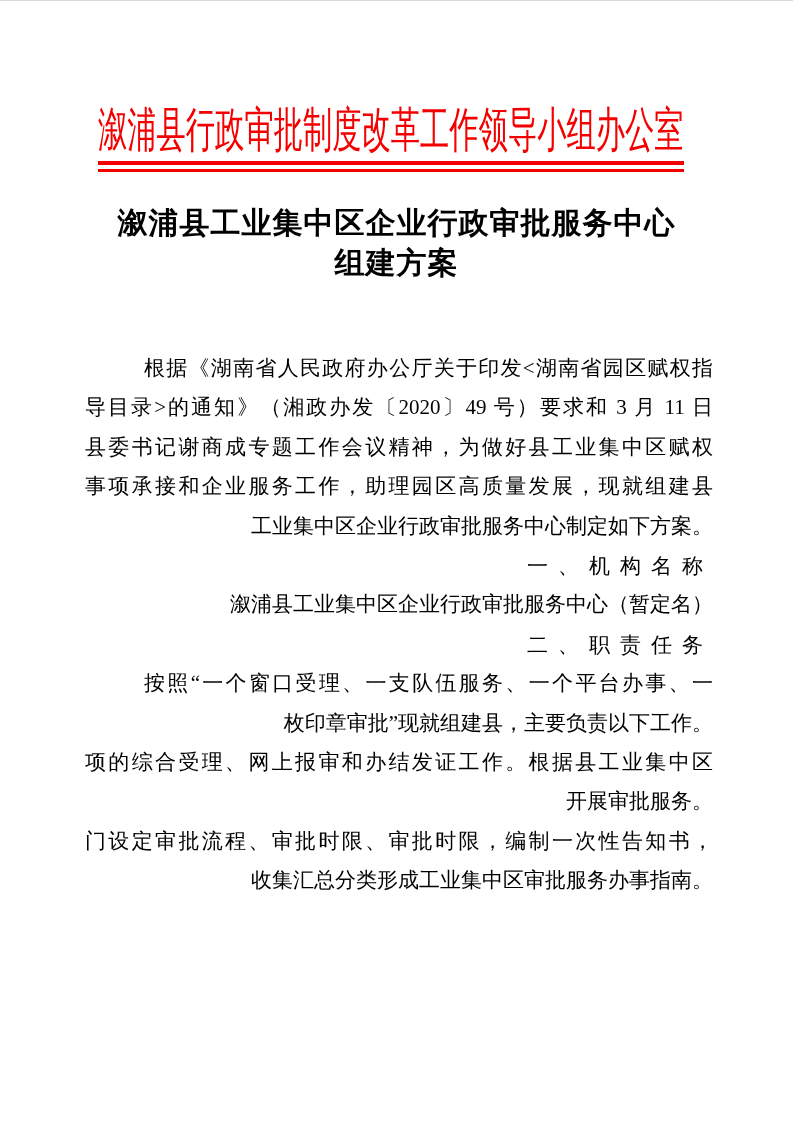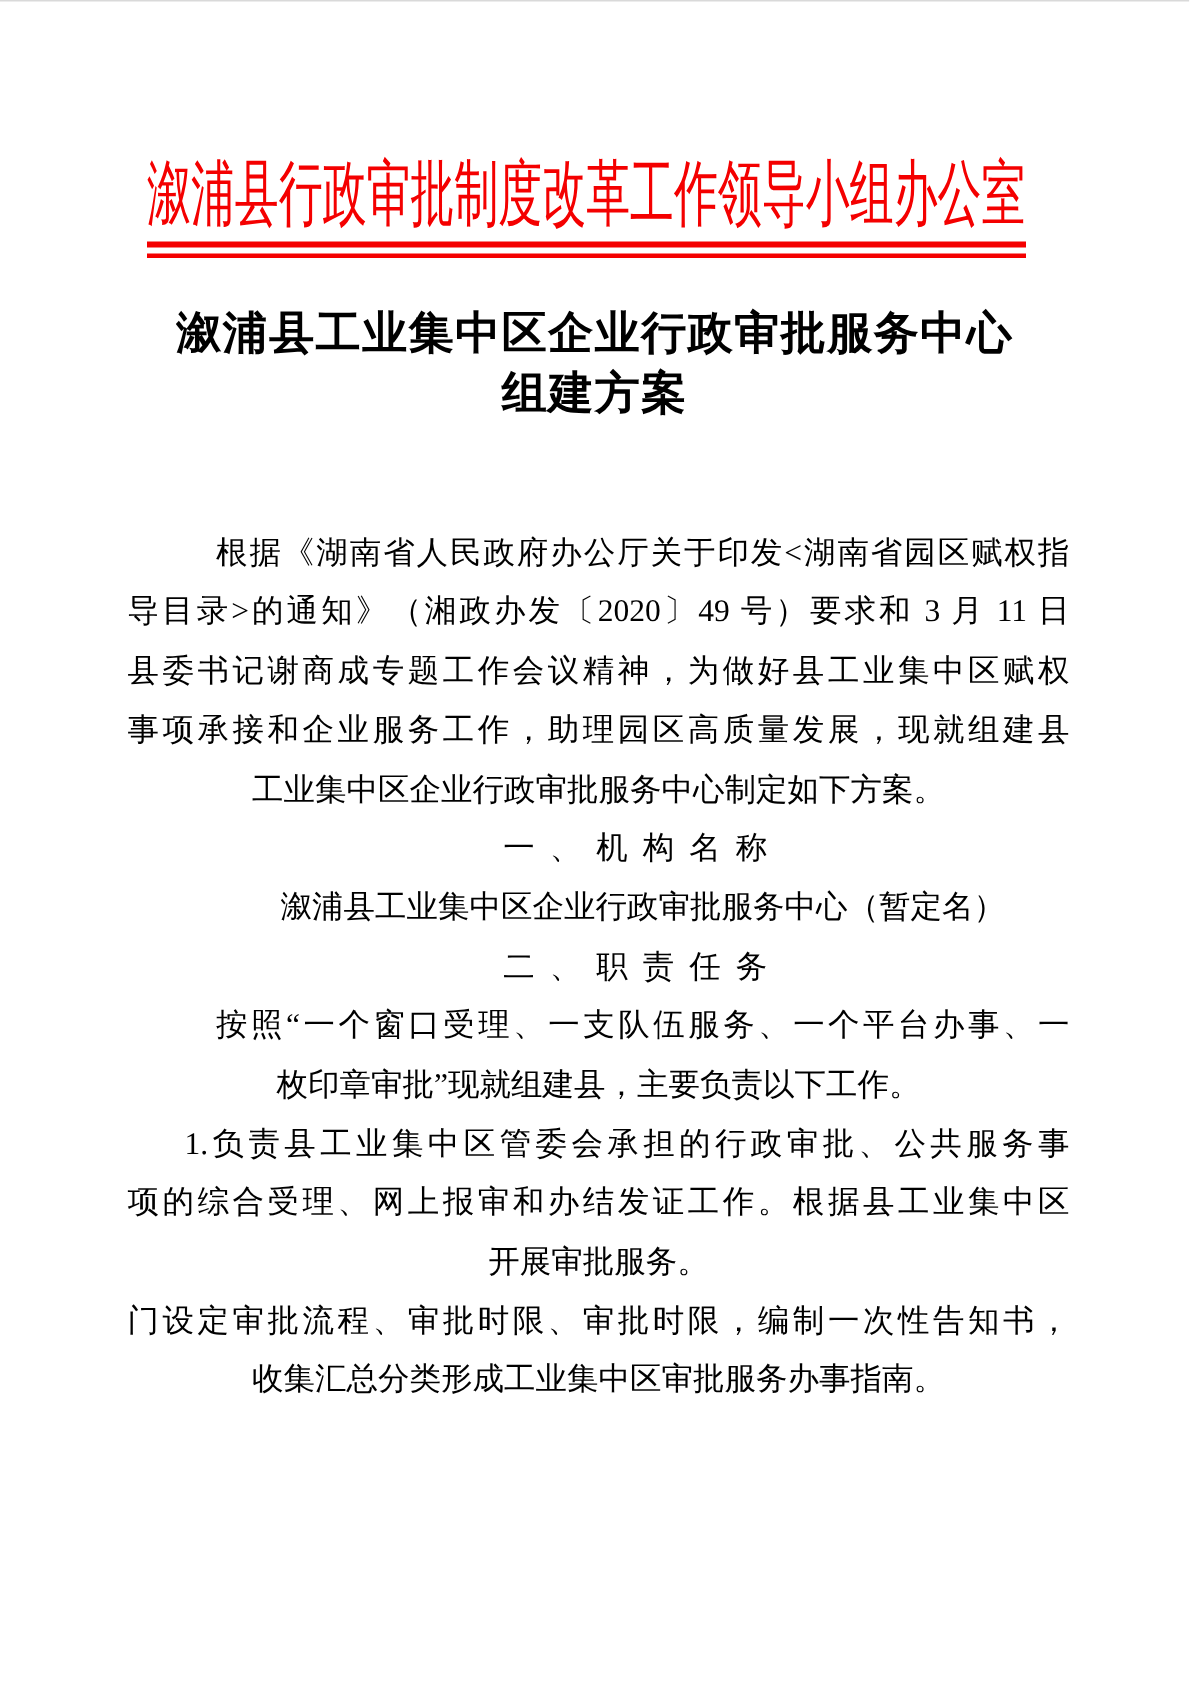--- a/index.html
+++ b/index.html
@@ -64,21 +64,21 @@
     top: 349px;
     left: 85px;
     width: 628px;
     font-size: 21px;
     color: #000000;
   }
   .bl {
     height: 39.4px;
     line-height: 39.4px;
     white-space: nowrap;
-    text-align: center;
+    text-align: right;
   }
   .bl.j {
     white-space: normal;
     text-align: justify;
     text-align-last: justify;
     overflow: hidden;
   }
   .bl.i { text-indent: 59px; }
   .bl.n { text-indent: 38px; }
   .bl.h {
@@ -108,19 +108,18 @@
       <div class="bl j i">根据《湖南省人民政府办公厅关于印发&lt;湖南省园区赋权指</div>
       <div class="bl j">导目录&gt;的通知》（湘政办发〔2020〕49 号）要求和 3 月 11 日</div>
       <div class="bl j">县委书记谢商成专题工作会议精神，为做好县工业集中区赋权</div>
       <div class="bl j">事项承接和企业服务工作，助理园区高质量发展，现就组建县</div>
       <div class="bl ">工业集中区企业行政审批服务中心制定如下方案。</div>
       <div class="bl h i">一、机构名称</div>
       <div class="bl i">溆浦县工业集中区企业行政审批服务中心（暂定名）</div>
       <div class="bl h i">二、职责任务</div>
       <div class="bl j i">按照“一个窗口受理、一支队伍服务、一个平台办事、一</div>
       <div class="bl ">枚印章审批”现就组建县，主要负责以下工作。</div>
-      <div class="bl j n">1.负责县工业集中区管委会承担的行政审批、公共服务事</div>
       <div class="bl j">项的综合受理、网上报审和办结发证工作。根据县工业集中区</div>
       <div class="bl ">开展审批服务。</div>
       <div class="bl j">门设定审批流程、审批时限、审批时限，编制一次性告知书，</div>
       <div class="bl ">收集汇总分类形成工业集中区审批服务办事指南。</div>
     </div>
 </div>
 
 </body></html>

